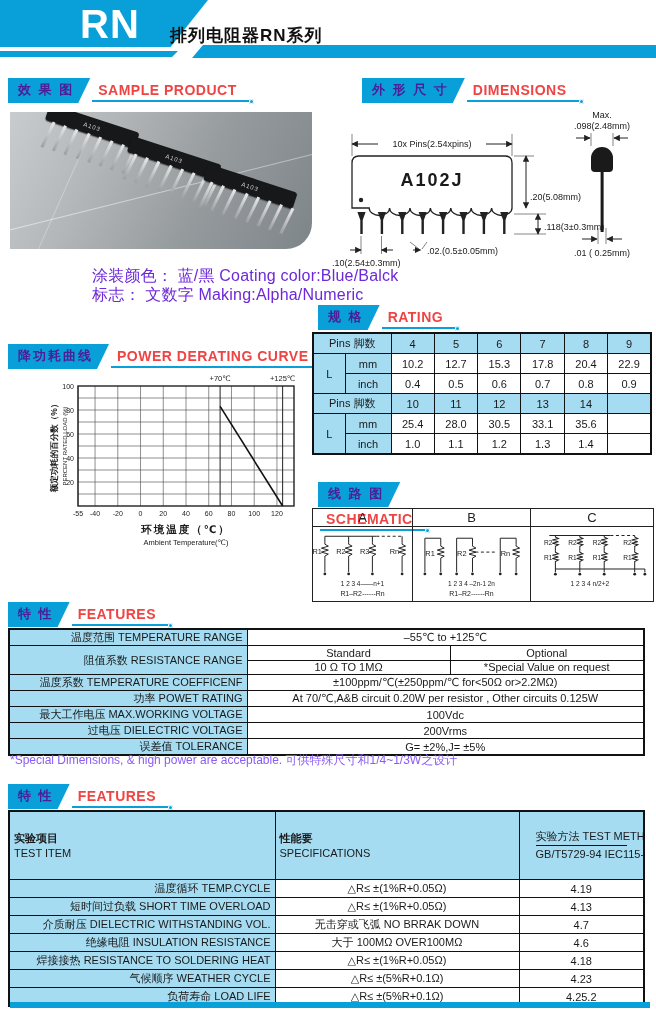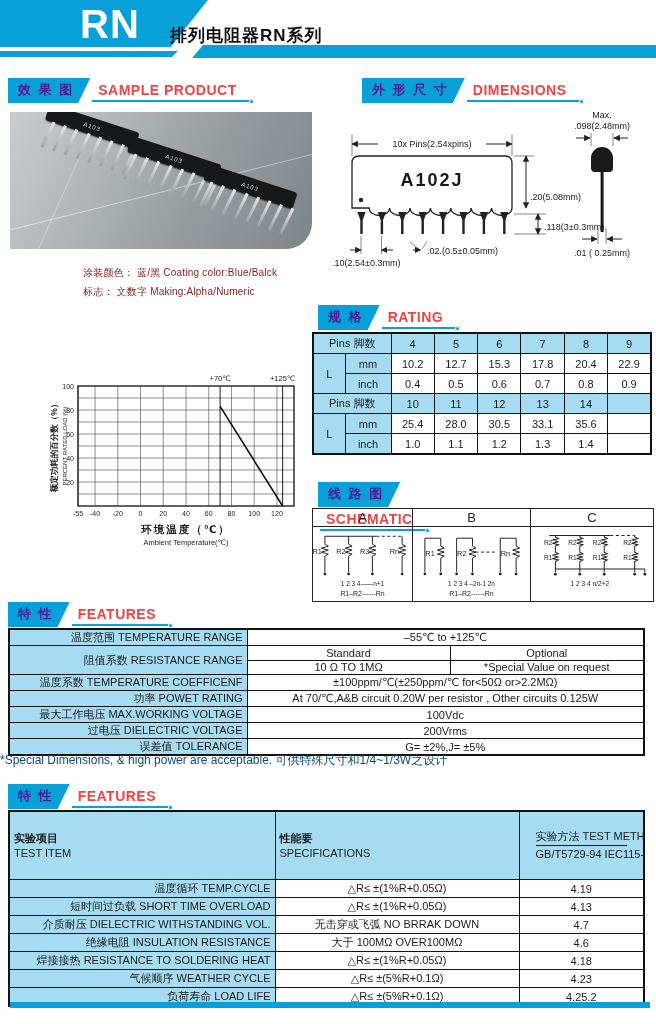--- a/index.html
+++ b/index.html
@@ -31,21 +31,21 @@
          background:linear-gradient(115deg,#c9ccce 0%,#b2b6b8 30%,#969b9e 62%,#7e8588 100%);overflow:hidden;}
   .photo .scratch{position:absolute;left:-20px;top:70px;width:420px;height:1px;background:rgba(255,255,255,.45);transform:rotate(-14deg);}
   .photo .scratch2{position:absolute;left:40px;top:20px;width:1px;height:180px;background:rgba(255,255,255,.30);transform:rotate(24deg);}
   .rpart{position:absolute;width:100px;height:50px;}
   .rpart .rbody{position:absolute;left:0;top:0;width:94px;height:17px;background:#17181a;border-radius:3px;
                 box-shadow:0 1px 1px rgba(0,0,0,.5);display:flex;align-items:center;justify-content:center;}
   .rpart .rbody span{color:#caced1;font-size:6px;letter-spacing:1px;}
   .rpart .pins{position:absolute;left:6px;top:16px;width:88px;height:30px;display:flex;justify-content:space-between;}
   .rpart .pins i{width:2.5px;height:28px;background:linear-gradient(180deg,#e8e9ea,#9b9fa2);transform:rotate(8deg);}
 
-  .photo-caption{position:absolute;left:83px;font-size:10px;color:#7f1d1d;letter-spacing:.2px;}
+  .photo-caption{position:absolute;left:92px;font-size:16px;color:#6d28d9;letter-spacing:.2px;}
 
   
   table{border-collapse:collapse;table-layout:fixed;}
   .dtable{position:absolute;border:2px solid #111;}
   .dtable td,.dtable th{border:1px solid #111;font-size:11px;font-weight:normal;padding:0 4px;
                         overflow:hidden;white-space:nowrap;}
   .dtable .hd{background:var(--lblue);}
   .dtable .ctr{text-align:center;}
   .dtable .lft{text-align:right;padding-left:0;}
 
@@ -55,21 +55,21 @@
   #features1-table{left:8px;top:628px;width:637px;}
   #features1-table td{height:13.5px;}
 
   #features2-table{left:8px;top:810px;width:637px;}
   #features2-table td{height:17px;}
   #features2-table .two-line{padding:16px;}
   #features2-table .two-line div{text-align:center;line-height:16px;height:17px;}
   #features2-table .two-line div:first-child{border-bottom:1px solid #111;}
   .hdr2{text-align:left;font-size:11.5px;line-height:1.35;}
 
-  .note{position:absolute;left:0;top:752px;font-size:12px;color:#0c4a6e;}
+  .note{position:absolute;left:10px;top:752px;font-size:12px;color:#8b5cf6;}
 
   .chart-wrap{position:absolute;left:12px;top:370px;width:290px;height:195px;margin-left:36px;}
   .dims-wrap{position:absolute;left:330px;top:104px;width:326px;height:170px;}
 
   
   .schem{position:absolute;left:312px;top:508px;width:340px;height:92px;border:1.5px solid #222;
          display:grid;grid-template-columns:100px 118px 1fr;}
   .schem .panel{border-right:1px solid #222;display:flex;flex-direction:column;}
   .schem .panel:last-child{border-right:none;}
   .schem .plabel{height:17px;border-bottom:1px solid #222;text-align:center;font-size:13px;line-height:17px;color:#222;}
@@ -92,20 +92,24 @@
   <div class="hdr-ul-left"></div>
   <div class="hdr-ul-right"></div>
 
   <div class="sec" style="left:8px;top:78px;">
     <span class="cn">效 果 图</span>
     <span class="en">SAMPLE PRODUCT</span>
   </div>
   <div class="sec" style="left:362px;top:78px;">
     <span class="cn">外 形 尺 寸</span>
     <span class="en">DIMENSIONS</span>
+  </div>
+  <div class="sec" style="left:8px;top:344px;">
+    <span class="cn">降功耗曲线</span>
+    <span class="en">POWER DERATING CURVE</span>
   </div>
   <div class="sec" style="left:318px;top:305px;">
     <span class="cn">规 格</span>
     <span class="en">RATING</span>
   </div>
   <div class="sec" style="left:318px;top:482px;flex-direction:column;">
     <span class="cn">线 路 图</span>
     <span class="en">SCHEMATIC</span>
   </div>
   <div class="sec" style="left:8px;top:602px;">

